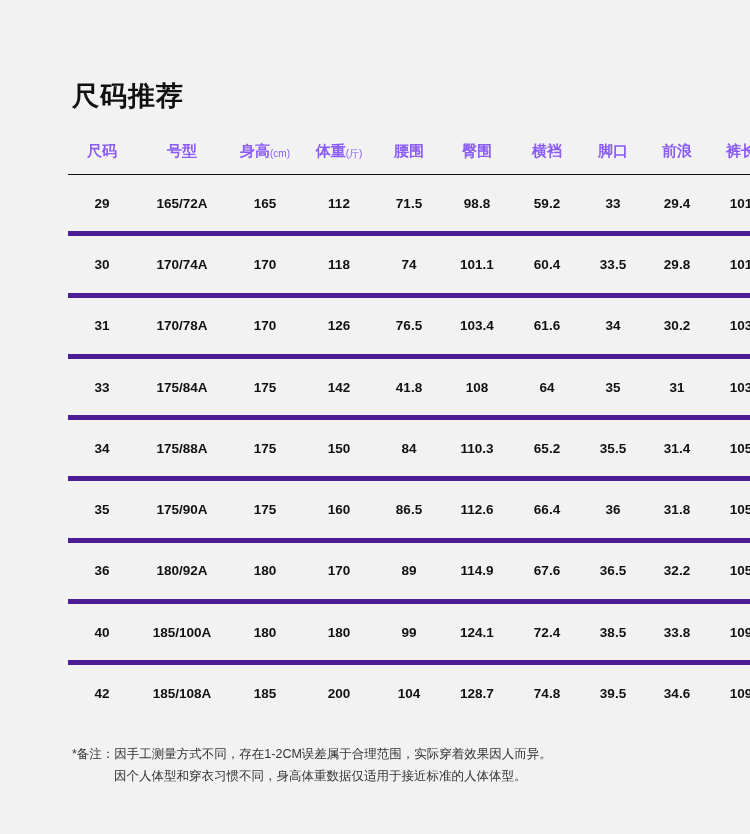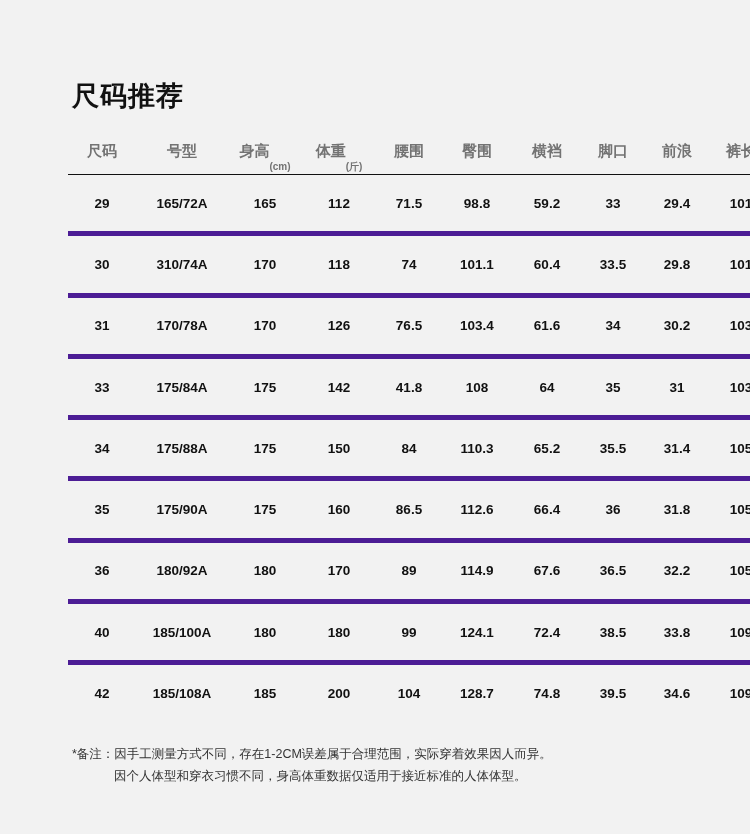--- a/index.html
+++ b/index.html
@@ -32,32 +32,32 @@
     margin: 0 0 28px 0;
   }
   table.size-table {
     width: 672px;
     border-collapse: collapse;
     table-layout: fixed;
   }
   table.size-table th {
     font-size: 15px;
     font-weight: bold;
-    color: #737373;
+    color: #8b5cf6;
     text-align: center;
     padding: 0 0 13px 0;
     vertical-align: bottom;
     white-space: nowrap;
   }
   table.size-table th .unit {
     font-size: 10px;
-    font-weight: bold;
+    font-weight: normal;
     vertical-align: baseline;
     position: relative;
-    top: 14px;
+    top: 1px;
   }
   table.size-table thead tr {
     border-bottom: 1.5px solid #111111;
   }
   table.size-table td {
     font-size: 13.5px;
     font-weight: bold;
     color: #111111;
     text-align: center;
     height: 54.3px;
@@ -139,21 +139,21 @@
         <td>112</td>
         <td>71.5</td>
         <td>98.8</td>
         <td>59.2</td>
         <td>33</td>
         <td>29.4</td>
         <td>101</td>
       </tr>
       <tr>
         <td>30</td>
-        <td>310/74A</td>
+        <td>170/74A</td>
         <td>170</td>
         <td>118</td>
         <td>74</td>
         <td>101.1</td>
         <td>60.4</td>
         <td>33.5</td>
         <td>29.8</td>
         <td>101</td>
       </tr>
       <tr>

